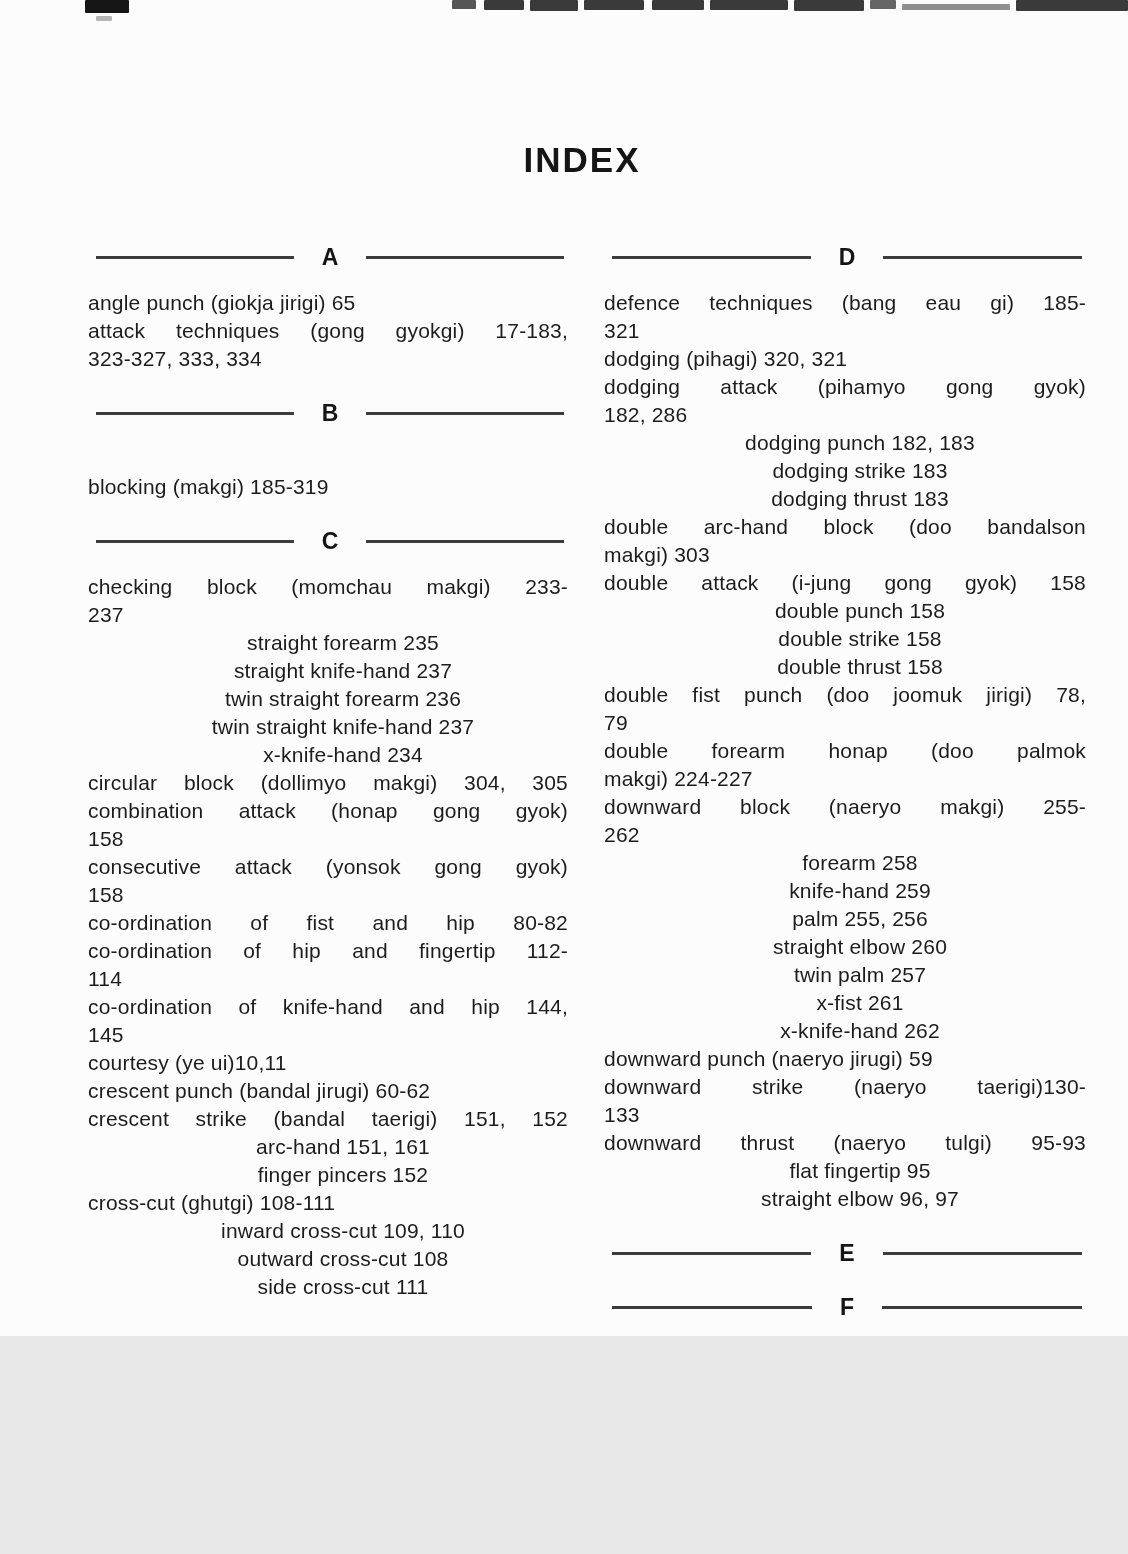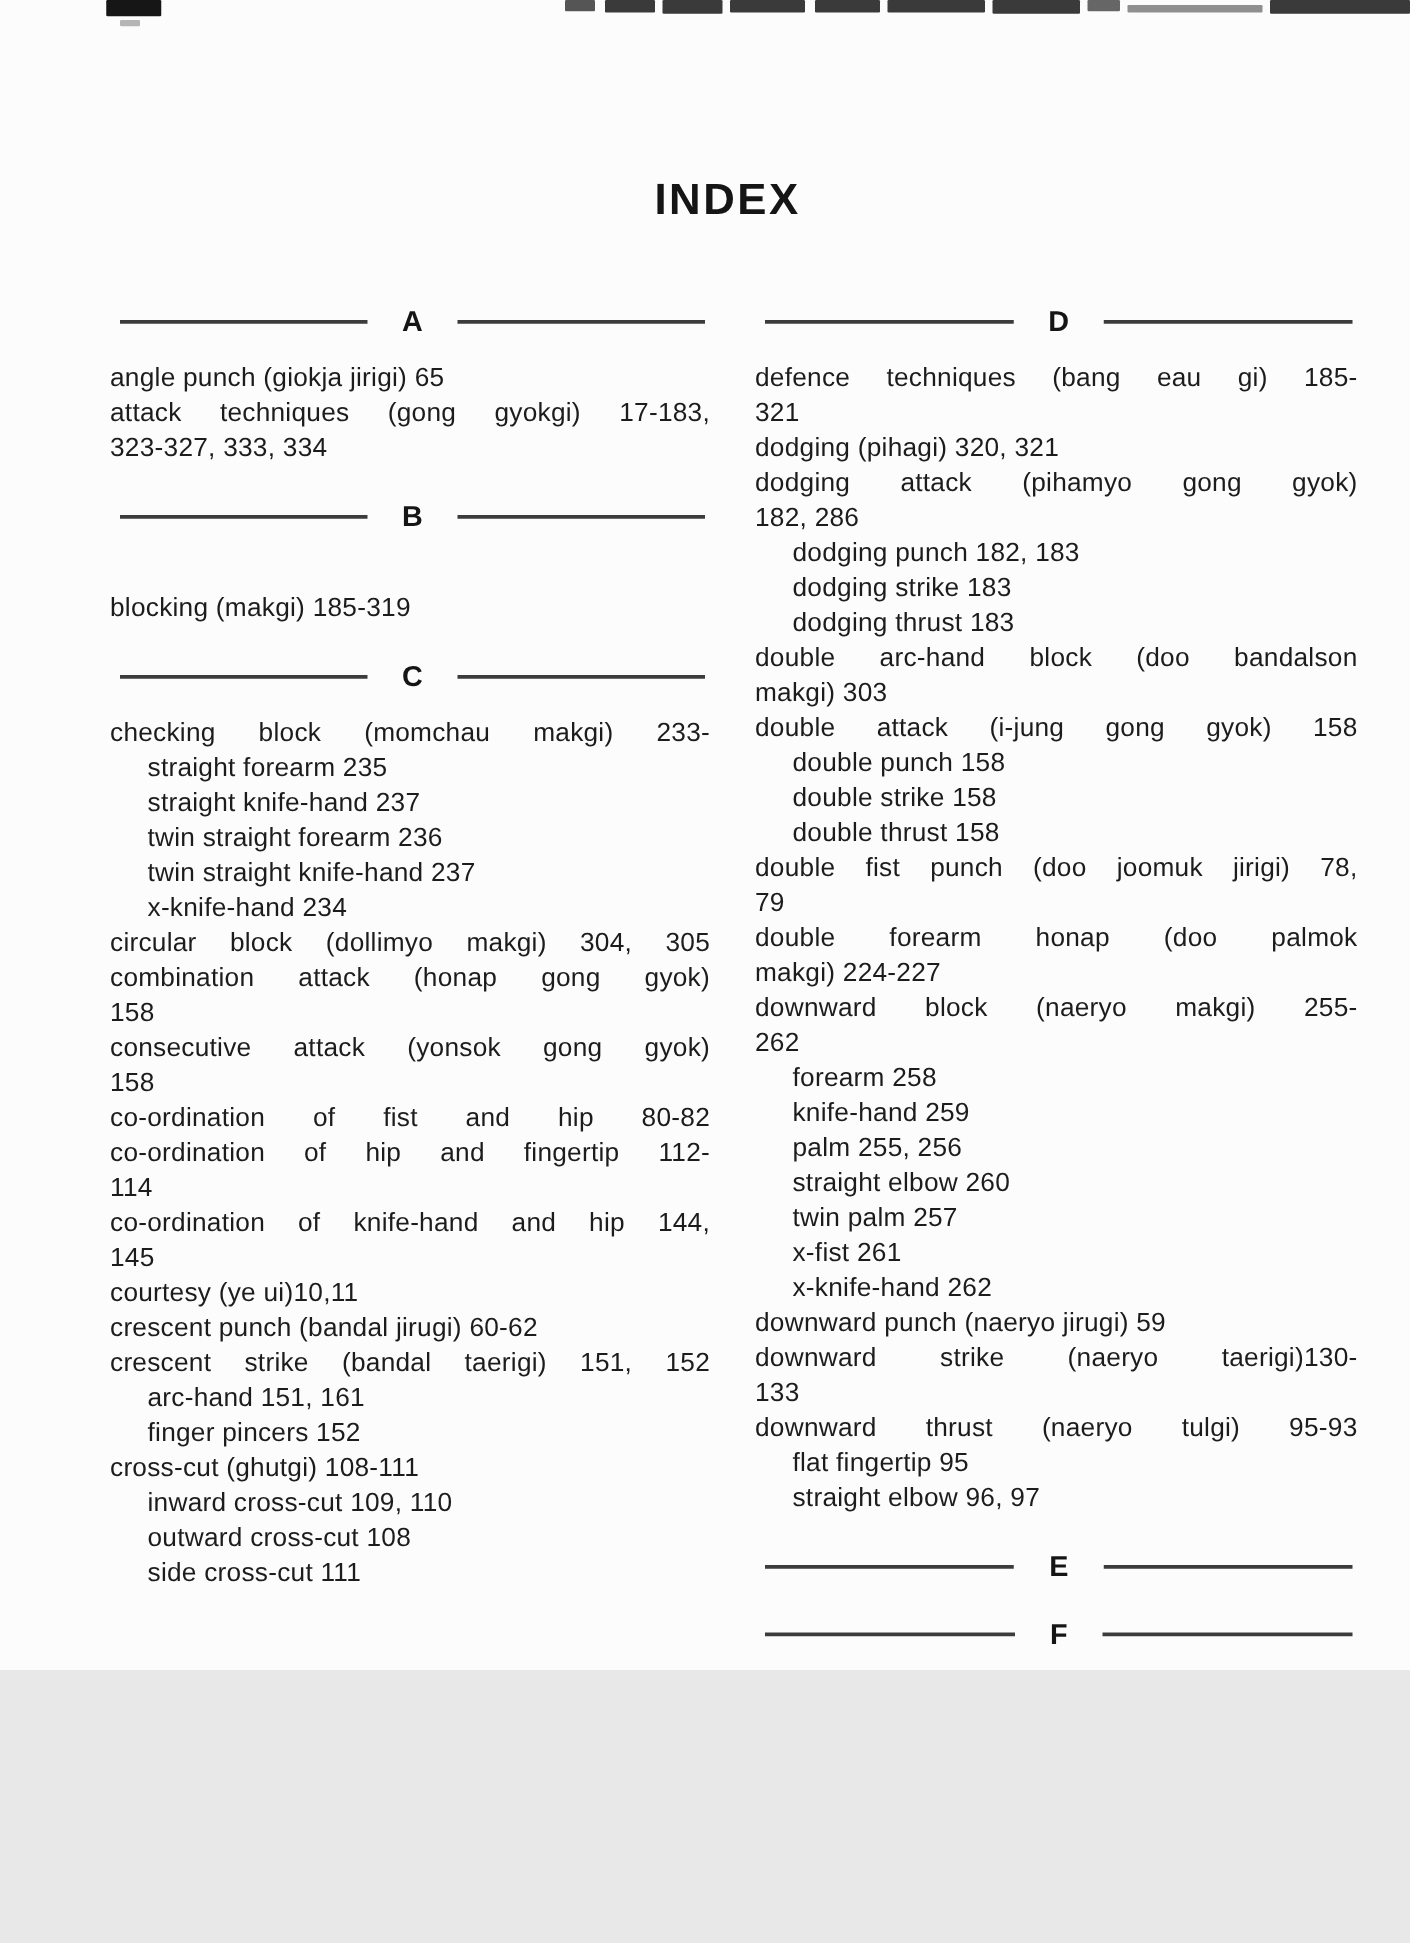--- a/index.html
+++ b/index.html
@@ -55,21 +55,21 @@
   }
 
   .line {
     font-size:21px;
     line-height:28px;
     height:28px;
     overflow:hidden;
     white-space:normal;
     letter-spacing:0.2px;
   }
-  .line.indent { padding-left:30px; }
+  .line.indent { padding-left:30px;text-align:center; }
   .line.justify { text-align:justify; }
   .line.justify::after { content:""; display:inline-block; width:100%; }
   .line.spacer { height:28px; }
 
   .page-number {
     position:absolute; left:146px; top:1452px;
     font-size:17px; font-weight:400; letter-spacing:1px;
     color:#151515;
   }
 </style>
@@ -119,20 +119,21 @@
   </section>
 
   <section class="index-section">
     <div class="section-header">
       <span class="rule"></span>
       <span class="section-letter">C</span>
       <span class="rule"></span>
     </div>
     <div class="entries">
           <div class="line justify">checking block (momchau makgi) 233-</div>
+          <div class="line">237</div>
           <div class="line indent">straight forearm 235</div>
           <div class="line indent">straight knife-hand 237</div>
           <div class="line indent">twin straight forearm 236</div>
           <div class="line indent">twin straight knife-hand 237</div>
           <div class="line indent">x-knife-hand 234</div>
           <div class="line justify">circular block (dollimyo makgi) 304, 305</div>
           <div class="line justify">combination attack (honap gong gyok)</div>
           <div class="line">158</div>
           <div class="line justify">consecutive attack (yonsok gong gyok)</div>
           <div class="line">158</div>

